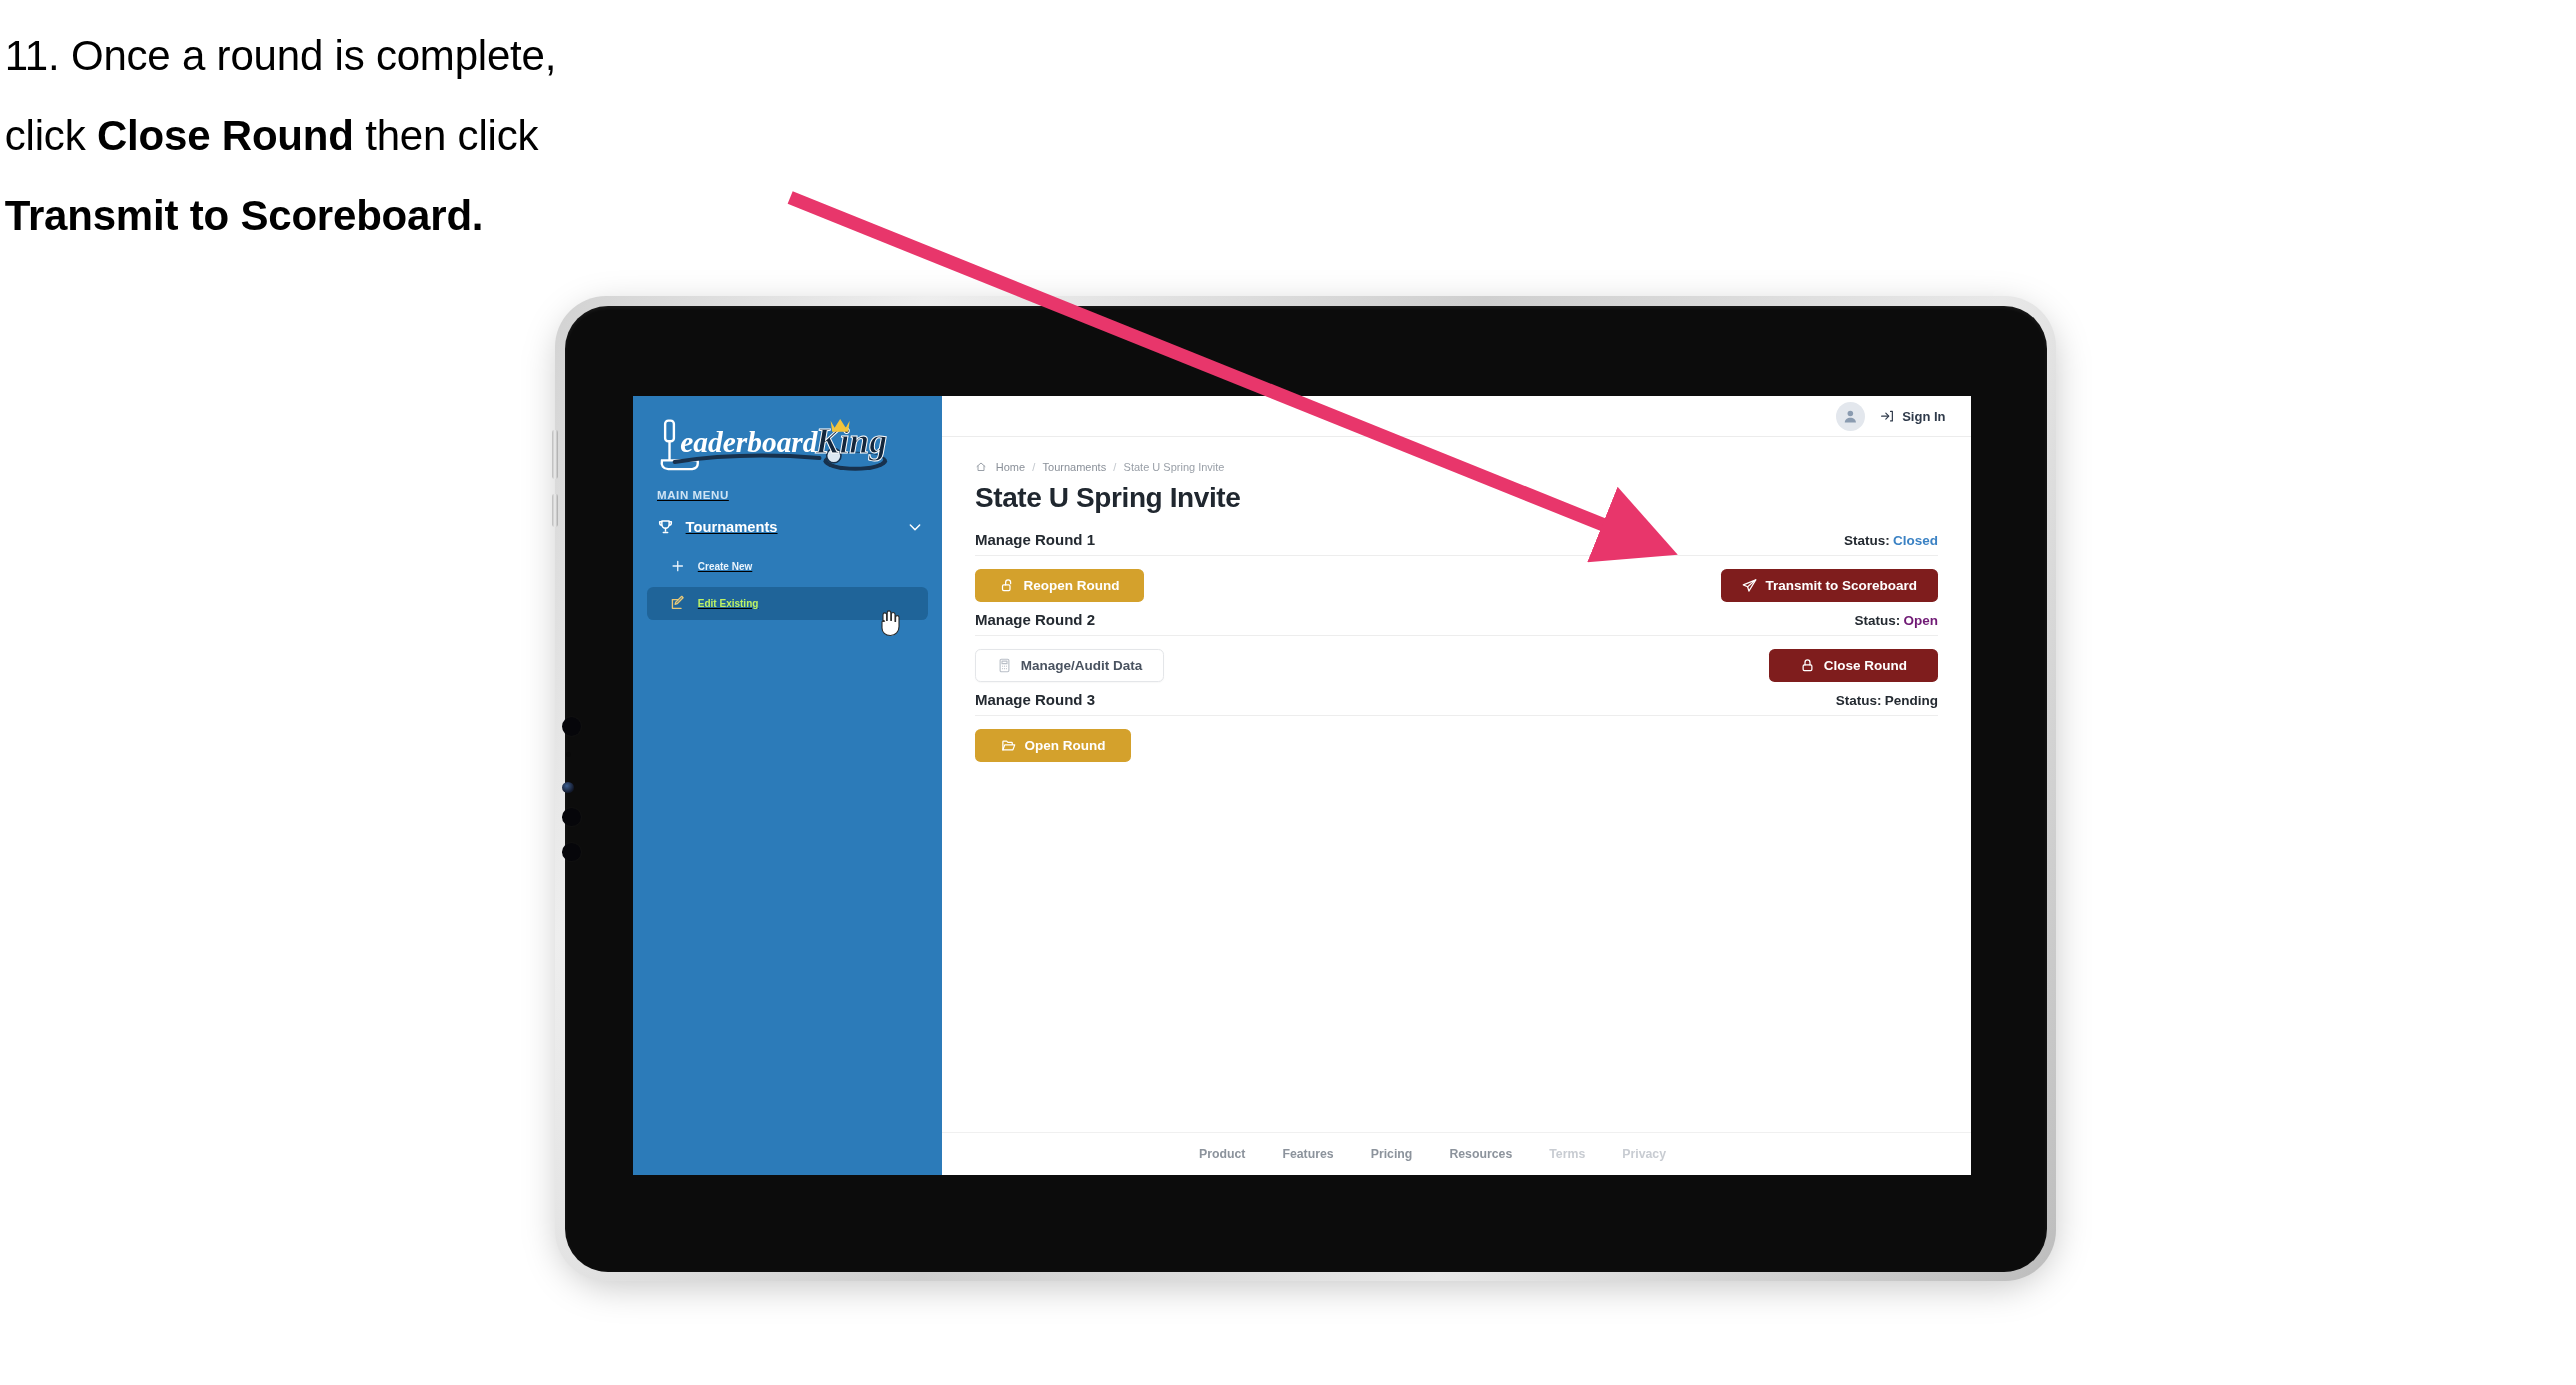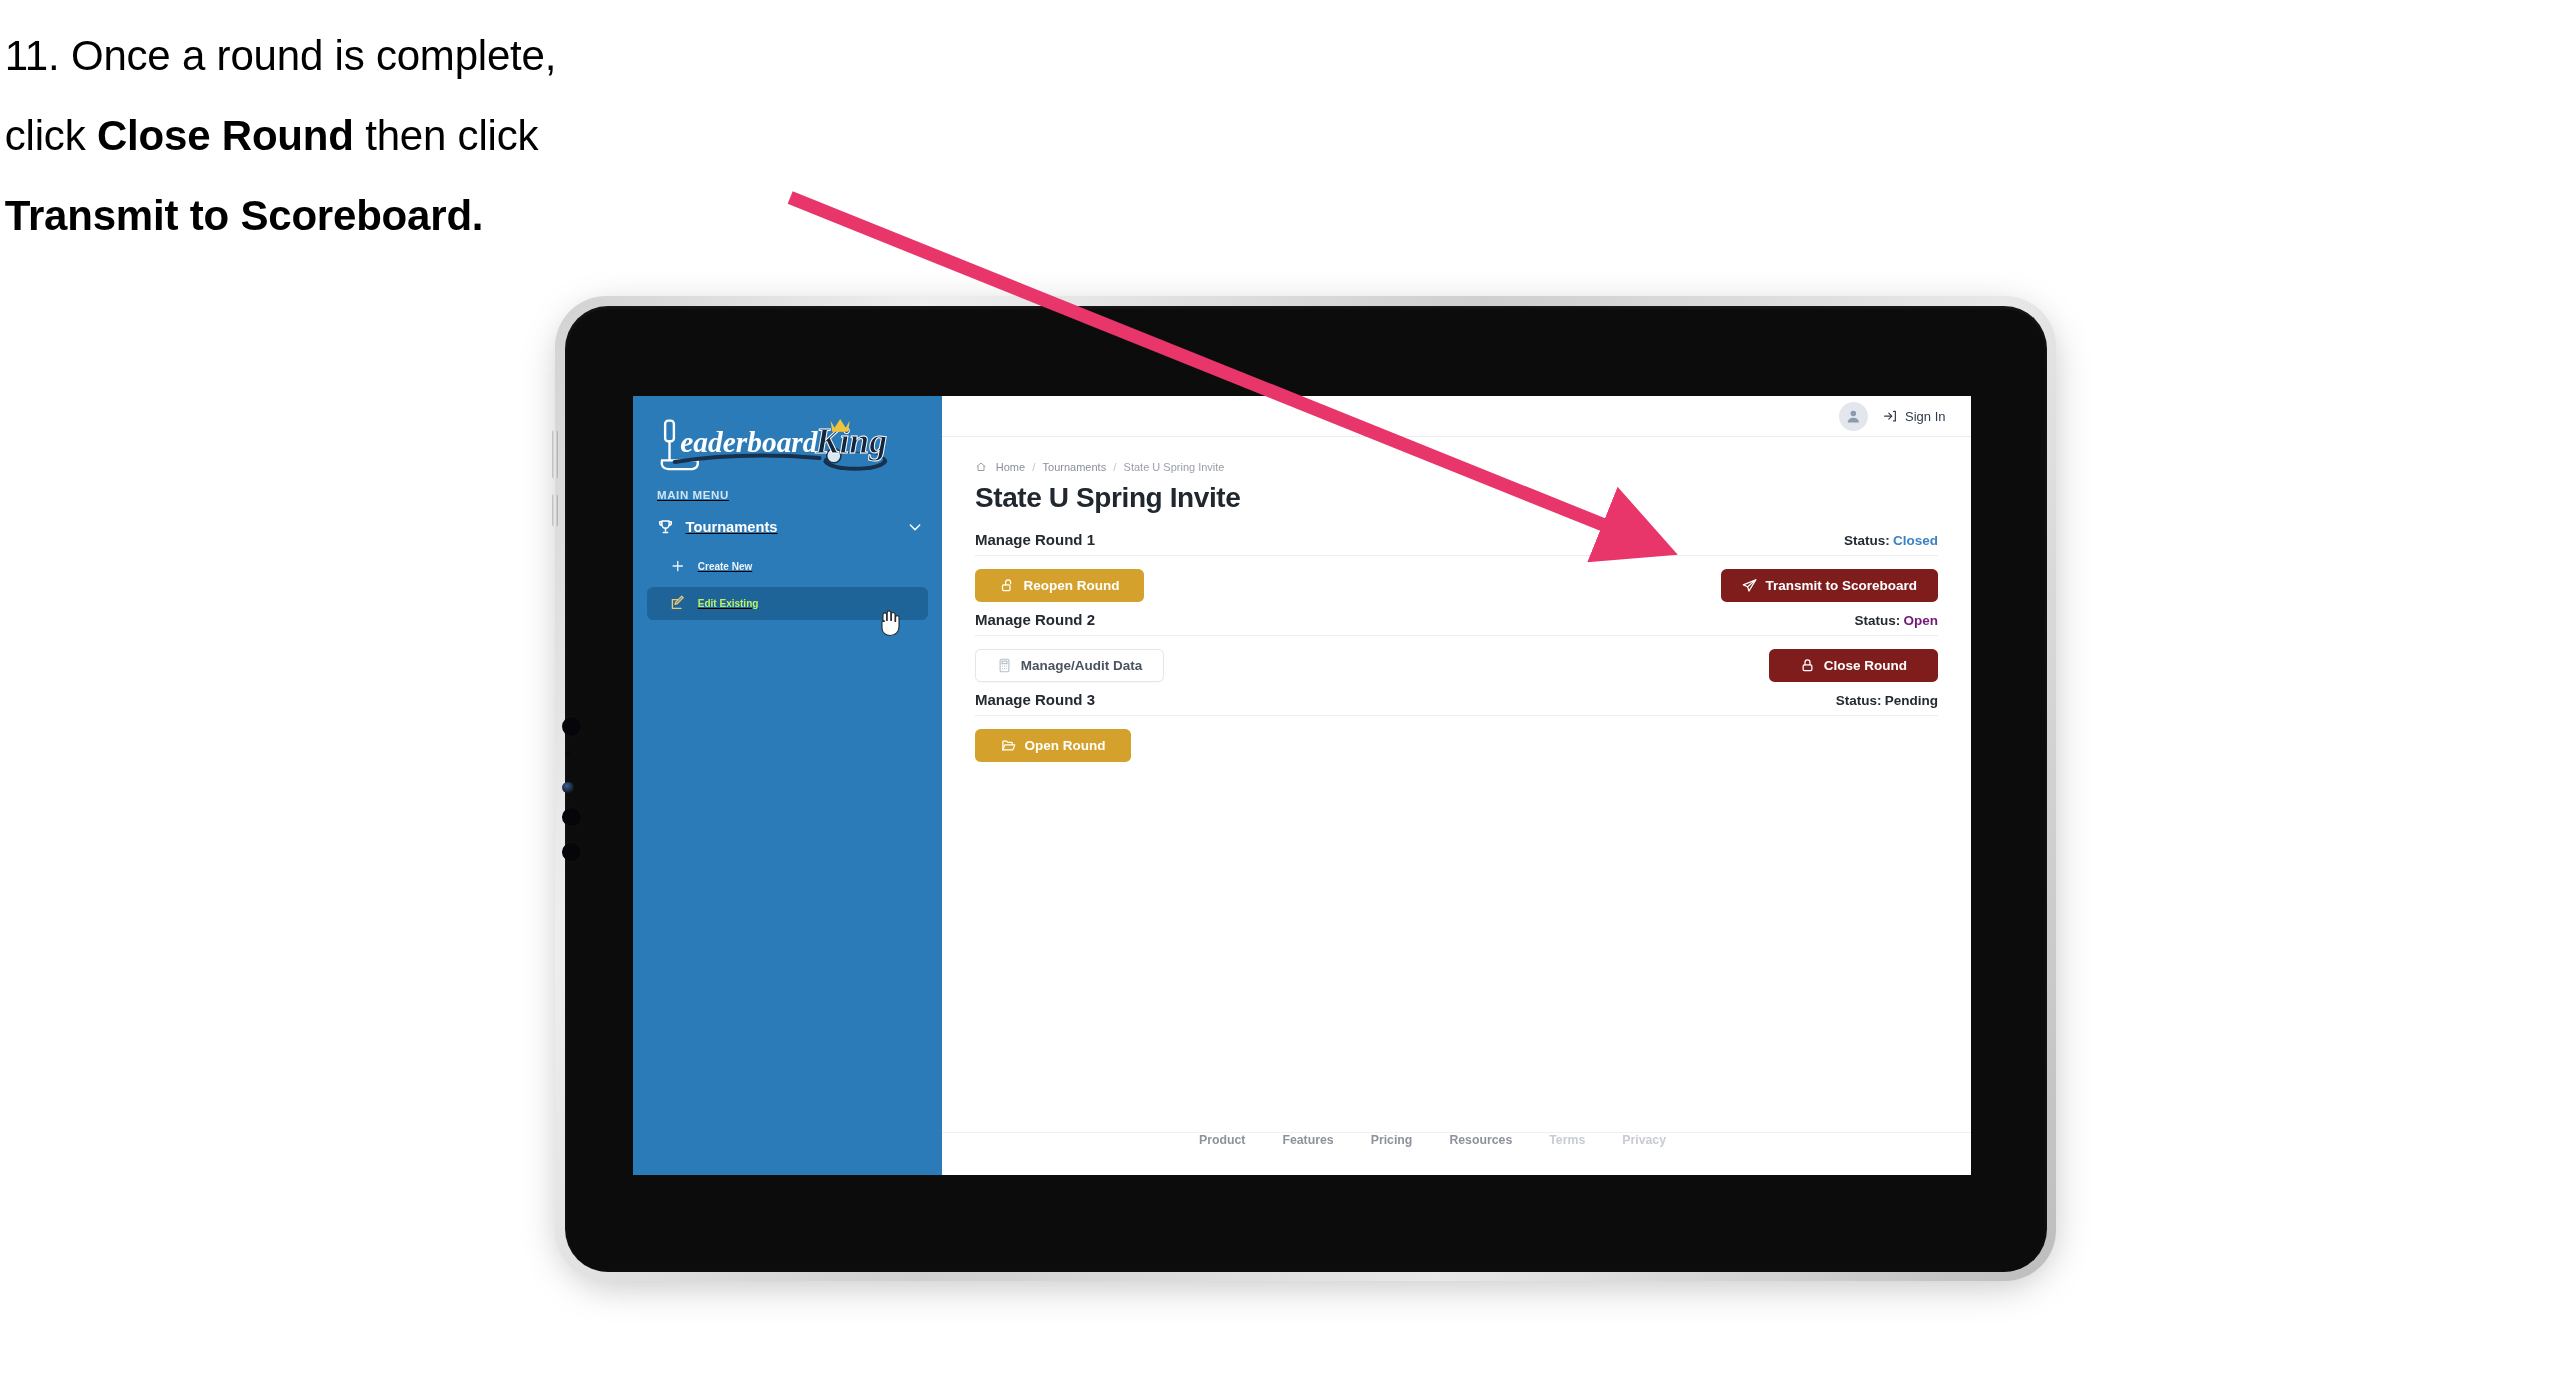--- a/index.html
+++ b/index.html
@@ -141,21 +141,21 @@
     border-bottom: 0.8px solid #ececec;
     flex-shrink: 0;
   }
   .avatar {
     width: 29px; height: 29px; border-radius: 50%;
     background: #e3e7ed;
     display: flex; align-items: center; justify-content: center;
   }
   .signin {
     display: flex; align-items: flex-start; gap: 7.2px;
-    color: #2f3a4a; font-size: 13px; font-weight: normal;
+    color: #2f3a4a; font-size: 13px; font-weight: bold;
   }
   .signin .si-ico { width: 16px; height: 14.3px; }
 
   .content { flex: 1; padding: 24px 33px 0 33px; overflow: hidden; }
 
   .breadcrumb {
     display: flex; align-items: center; gap: 7.2px;
     color: #8a9099; font-size: 11px;
     margin-bottom: 8.8px;
   }
@@ -198,21 +198,21 @@
   .btn-blue { background: #7f1d1d; color: #ffffff; min-width: 169px; }
   .btn-ghost {
     background: #ffffff; color: #4a5360;
     border: 0.8px solid #e4e6e9; min-width: 169px;
     box-shadow: 0 0.8px 1.6px rgba(0,0,0,.03);
   }
   .btn-ghost .btn-ico { color: #b9bfc7; }
   .spacer { flex: 1; }
 
   .footer {
-    display: flex; align-items: flex-start; justify-content: center;
+    display: flex; align-items: center; justify-content: center;
     gap: 37px;
     height: 43px;
     border-top: 0.8px solid #f0f0f0;
     margin-top: auto;
     padding-right: 48px;
   }
   .footer a { font-size: 12.3px; font-weight: bold; color: #8c939c; text-decoration: none; }
   .footer a.dim { color: #c8ccd2; }
 </style>
 </head>

